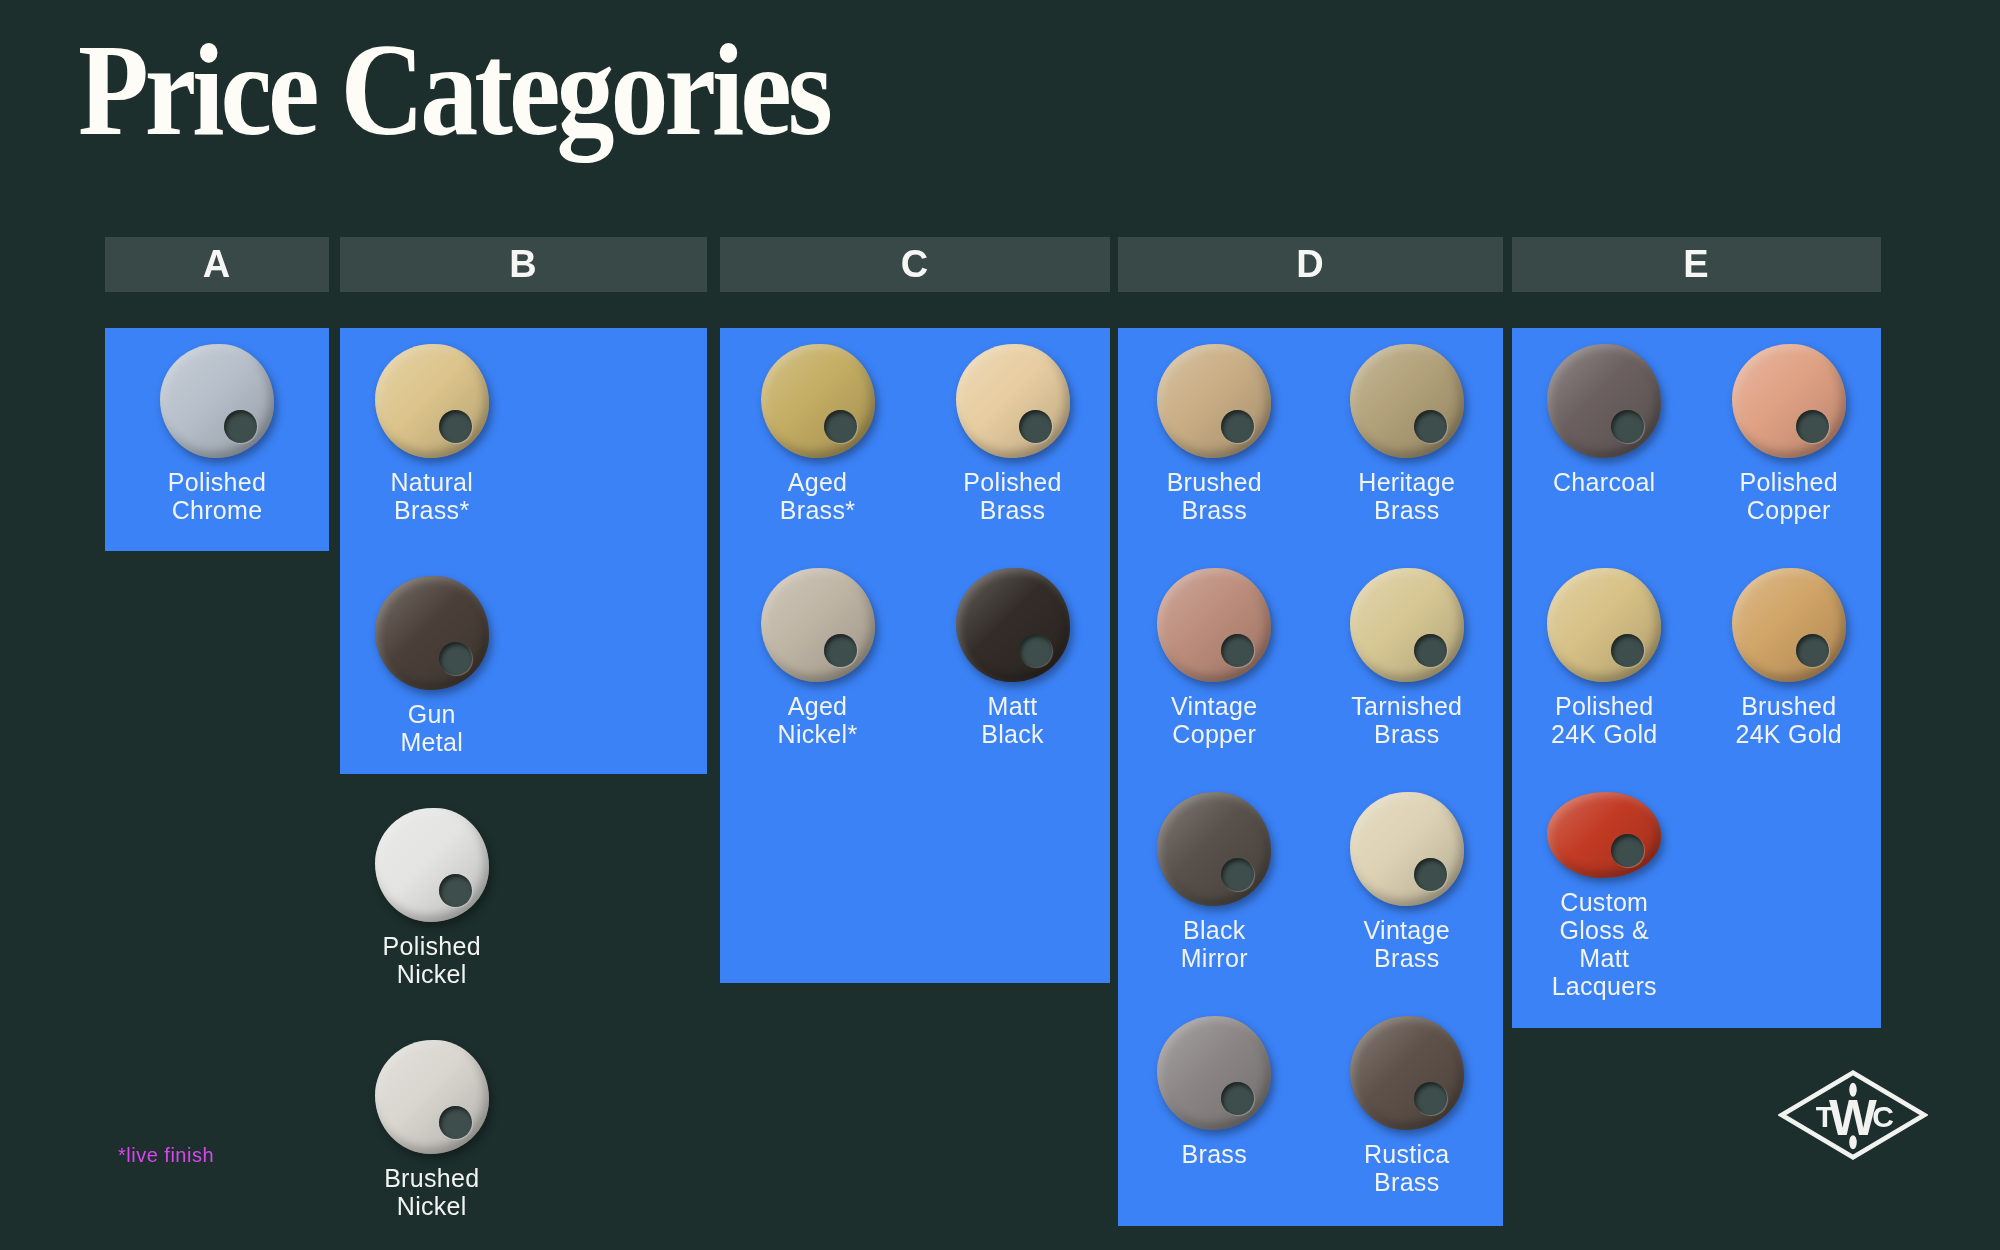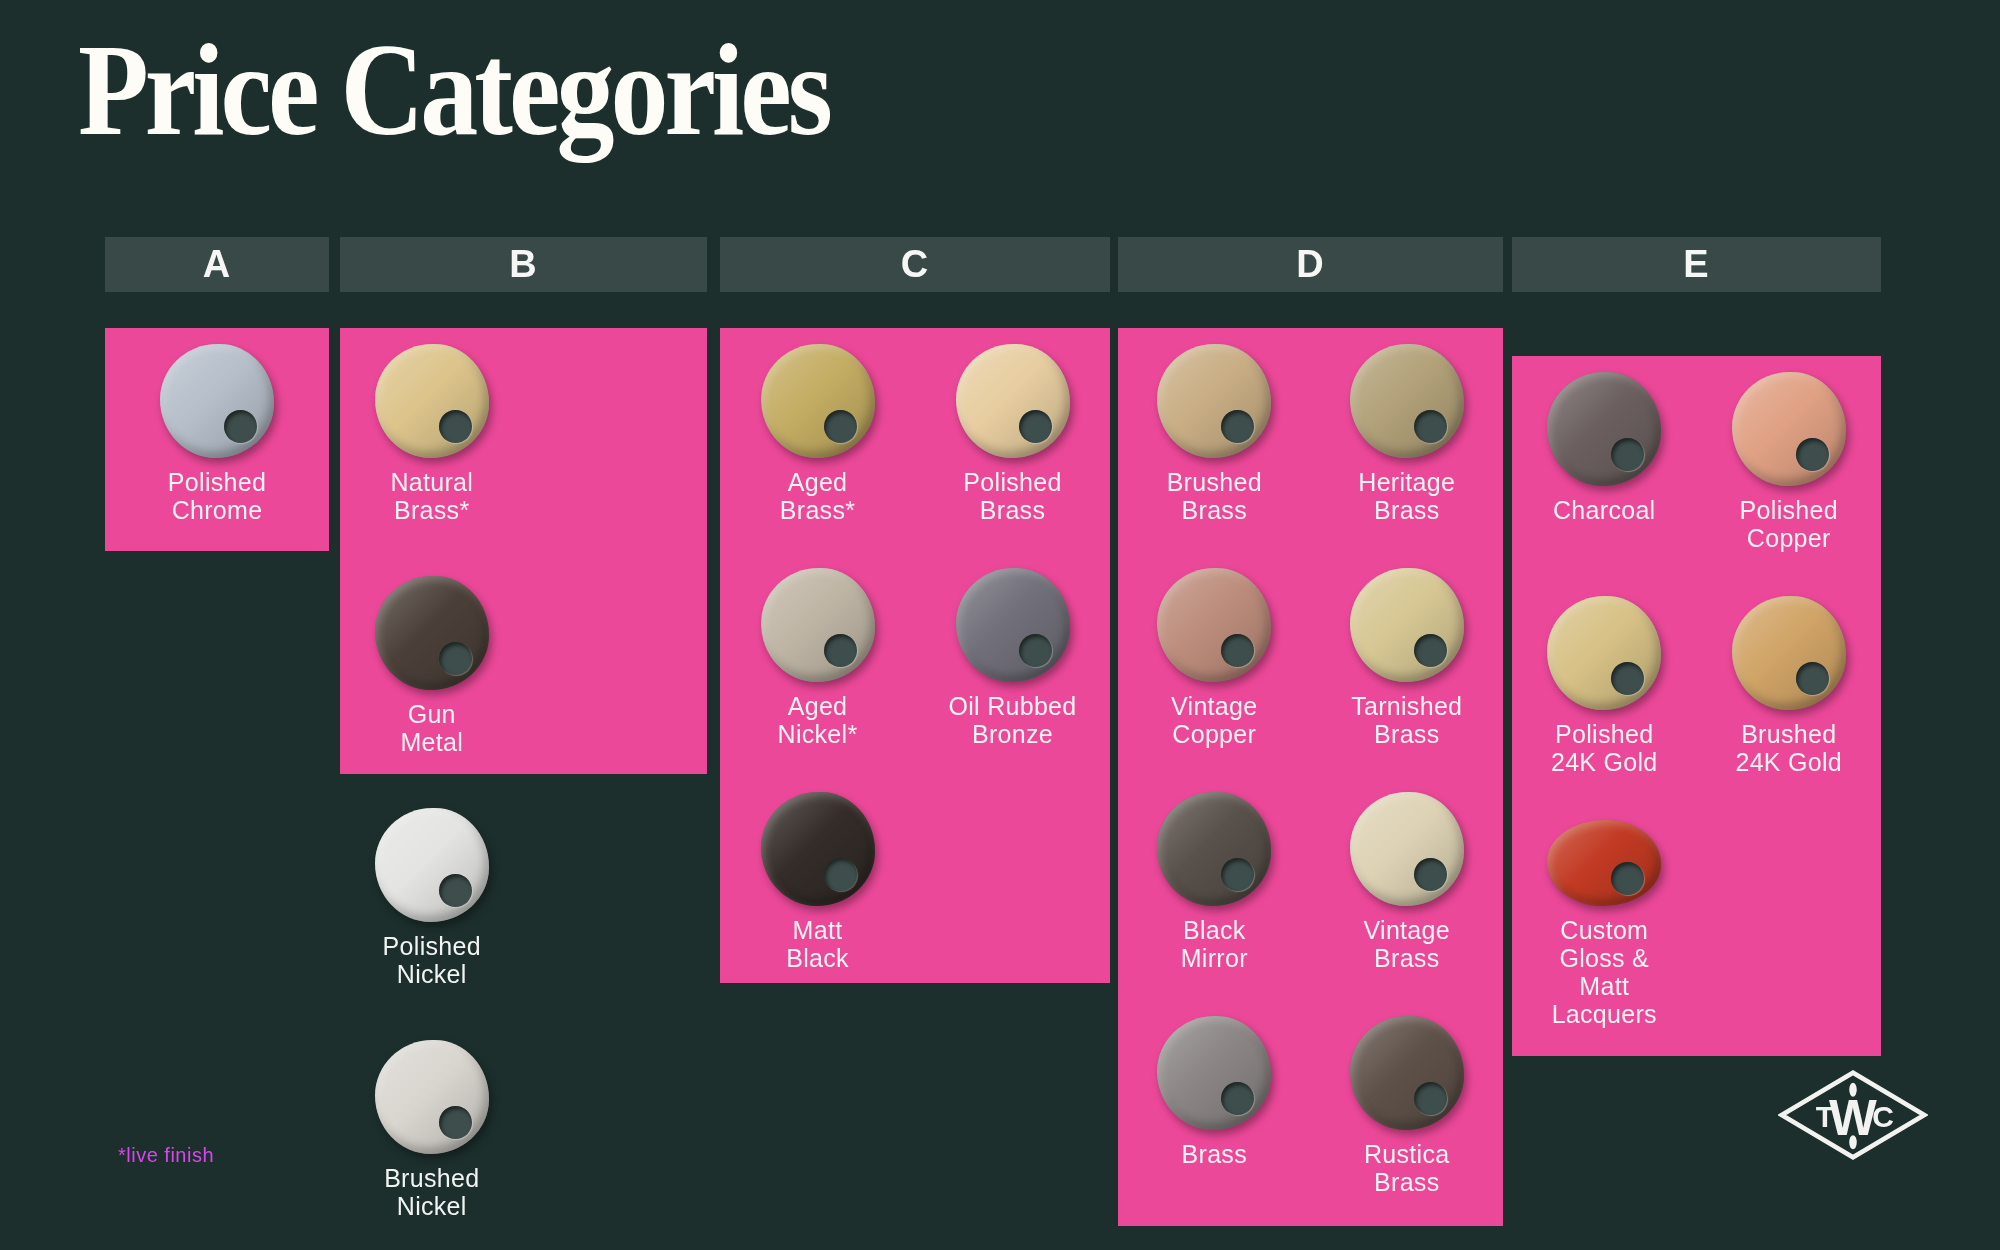--- a/index.html
+++ b/index.html
@@ -19,21 +19,21 @@
     white-space:nowrap;
   }
   .col{position:absolute;top:237px;}
   .colhead{
     height:55px;background:#394948;
     display:flex;align-items:center;justify-content:center;
     font-weight:bold;font-size:38px;color:#f6f7f4;letter-spacing:1px;
   }
   .panel{
     position:absolute;top:91px;left:0;right:0;
-    background:#ec4899;
+    background:#3b82f6;
     display:flex;flex-wrap:wrap;align-content:flex-start;
   }
   .cell{
     height:224px;width:50%;box-sizing:border-box;
     display:flex;flex-direction:column;align-items:center;
     padding-top:16px;
   }
   .cell.wide{width:100%;}
   .disc{
     position:relative;width:114px;height:114px;
@@ -143,27 +143,20 @@
 Brass</div>
       </div>
       <div class="cell">
         <div class="disc" style="--c: #bfb5a5;">
             <div class="hole"></div>
           </div>
         <div class="lbl">Aged
 Nickel*</div>
       </div>
       <div class="cell">
-        <div class="disc" style="--c: #71707a;">
-            <div class="hole"></div>
-          </div>
-        <div class="lbl">Oil Rubbed
-Bronze</div>
-      </div>
-      <div class="cell">
         <div class="disc" style="--c: #332c28;">
             <div class="hole"></div>
           </div>
         <div class="lbl">Matt
 Black</div>
       </div>
     </div>
   </div>
 
   <div class="col" style="left:1118px;width:385px;height:989px;">
@@ -226,21 +219,21 @@
         <div class="lbl">Rustica
 Brass</div>
       </div>
     </div>
   </div>
 
   <div class="col" style="left:1512px;width:369px;height:793px;">
     <div class="colhead">
       <span>E</span>
     </div>
-    <div class="panel" style="height:700px;margin-top:28px;">
+    <div class="panel" style="height:700px;">
       <div class="cell">
         <div class="disc" style="--c: #6b605f;">
             <div class="hole"></div>
           </div>
         <div class="lbl">Charcoal</div>
       </div>
       <div class="cell">
         <div class="disc" style="--c: #e0a184;">
             <div class="hole"></div>
           </div>

